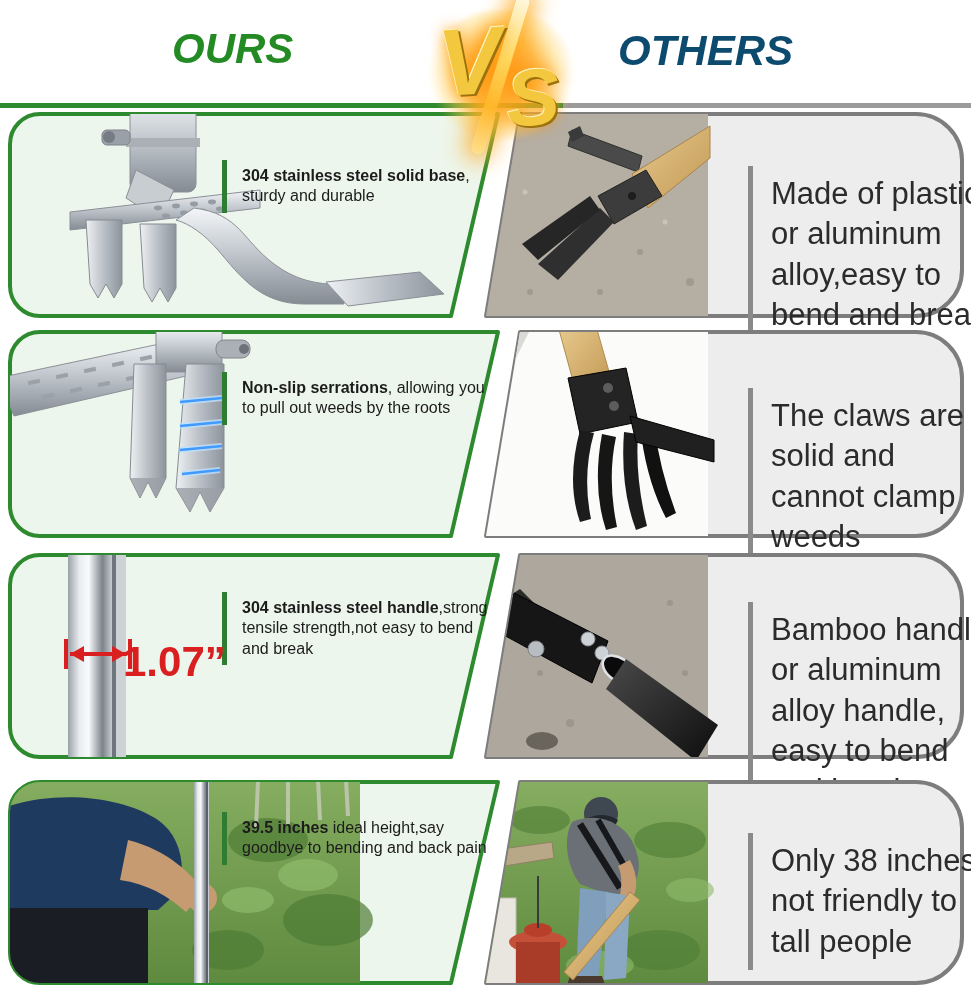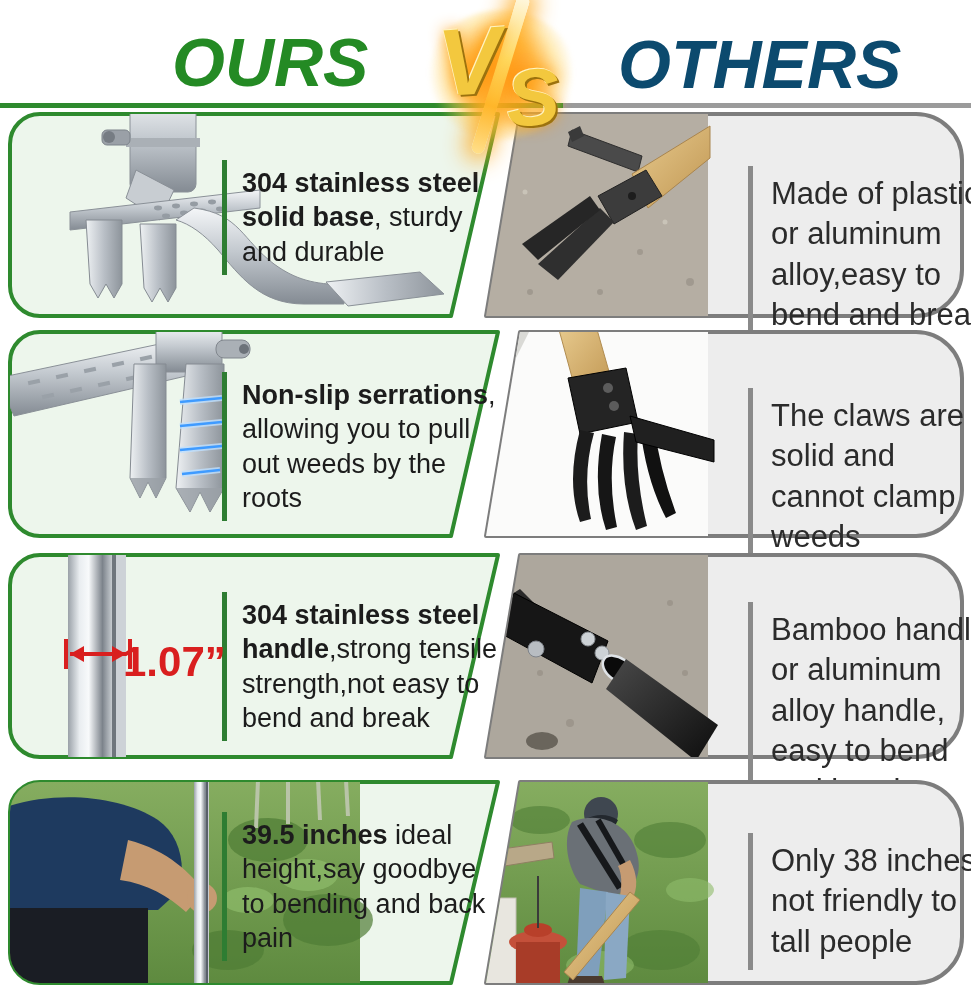--- a/index.html
+++ b/index.html
@@ -2,21 +2,21 @@
 <html><head>
 <meta charset="utf-8">
 <style>
   html,body{margin:0;padding:0;}
   body{
     width:971px;height:993px;background:#ffffff;position:relative;overflow:hidden;
     font-family:"Liberation Sans",sans-serif;
   }
   .abs{position:absolute;}
   
-  .hdr-title{font-style:italic;font-weight:bold;font-size:68px;line-height:1;}
+  .hdr-title{font-style:italic;font-weight:bold;font-size:42px;line-height:1;}
   #hdr-ours{left:172px;top:28px;color:#248a24;}
   #hdr-others{left:618px;top:30px;color:#0c4a6e;}
   #hdr-line-green{left:0;top:103px;width:563px;height:5px;background:#2e8a2e;}
   #hdr-line-gray{left:563px;top:103px;width:408px;height:5px;background:#9b9b9b;}
   
   #vs{left:408px;top:0px;width:185px;height:152px;z-index:6;}
   #vs-glow{left:18px;top:10px;width:150px;height:130px;border-radius:50%;
     background:radial-gradient(circle at 50% 48%, rgba(255,120,0,.95) 0%, rgba(255,170,30,.8) 35%, rgba(255,210,90,.45) 55%, rgba(255,230,150,0) 72%);
     filter:blur(2px);}
   #vs-beam{left:86px;top:-8px;width:13px;height:165px;border-radius:7px;
@@ -24,21 +24,21 @@
     background:linear-gradient(180deg,#fff8e2 0%,#ffd95e 40%,#ffb62a 70%,#ffdf8a 100%);
     box-shadow:0 0 22px 7px rgba(255,170,30,.85);}
   .vs-letter{font-style:italic;font-weight:bold;color:#f3c83e;line-height:1;
     text-shadow:2px 2px 0 #9c720e,-1px -1px 0 #fff3c0,0 0 16px rgba(255,150,0,.9);}
   #vs-v{left:30px;top:14px;font-size:95px;transform:rotate(-4deg);}
   #vs-s{left:98px;top:58px;font-size:80px;transform:rotate(-4deg);}
   
   .card{position:absolute;}
   
   .gtext{position:absolute;left:222px;width:256px;border-left:5px solid #2e7d32;
-    padding:6px 0 6px 15px;font-size:27px;line-height:1.27;color:#1c1c1c;}
+    padding:6px 0 6px 15px;font-size:16px;line-height:1.27;color:#1c1c1c;}
   .gtext b{font-weight:bold;}
   
   .otext{position:absolute;left:748px;width:224px;border-left:5px solid #8a8a8a;
     padding:8px 0 8px 18px;font-size:31px;line-height:1.3;color:#2b2b2b;}
   
   #measure-107{left:123px;top:638px;font-size:42px;font-weight:bold;color:#d91f1f;z-index:4;}
 </style>
 </head>
 <body>
 

